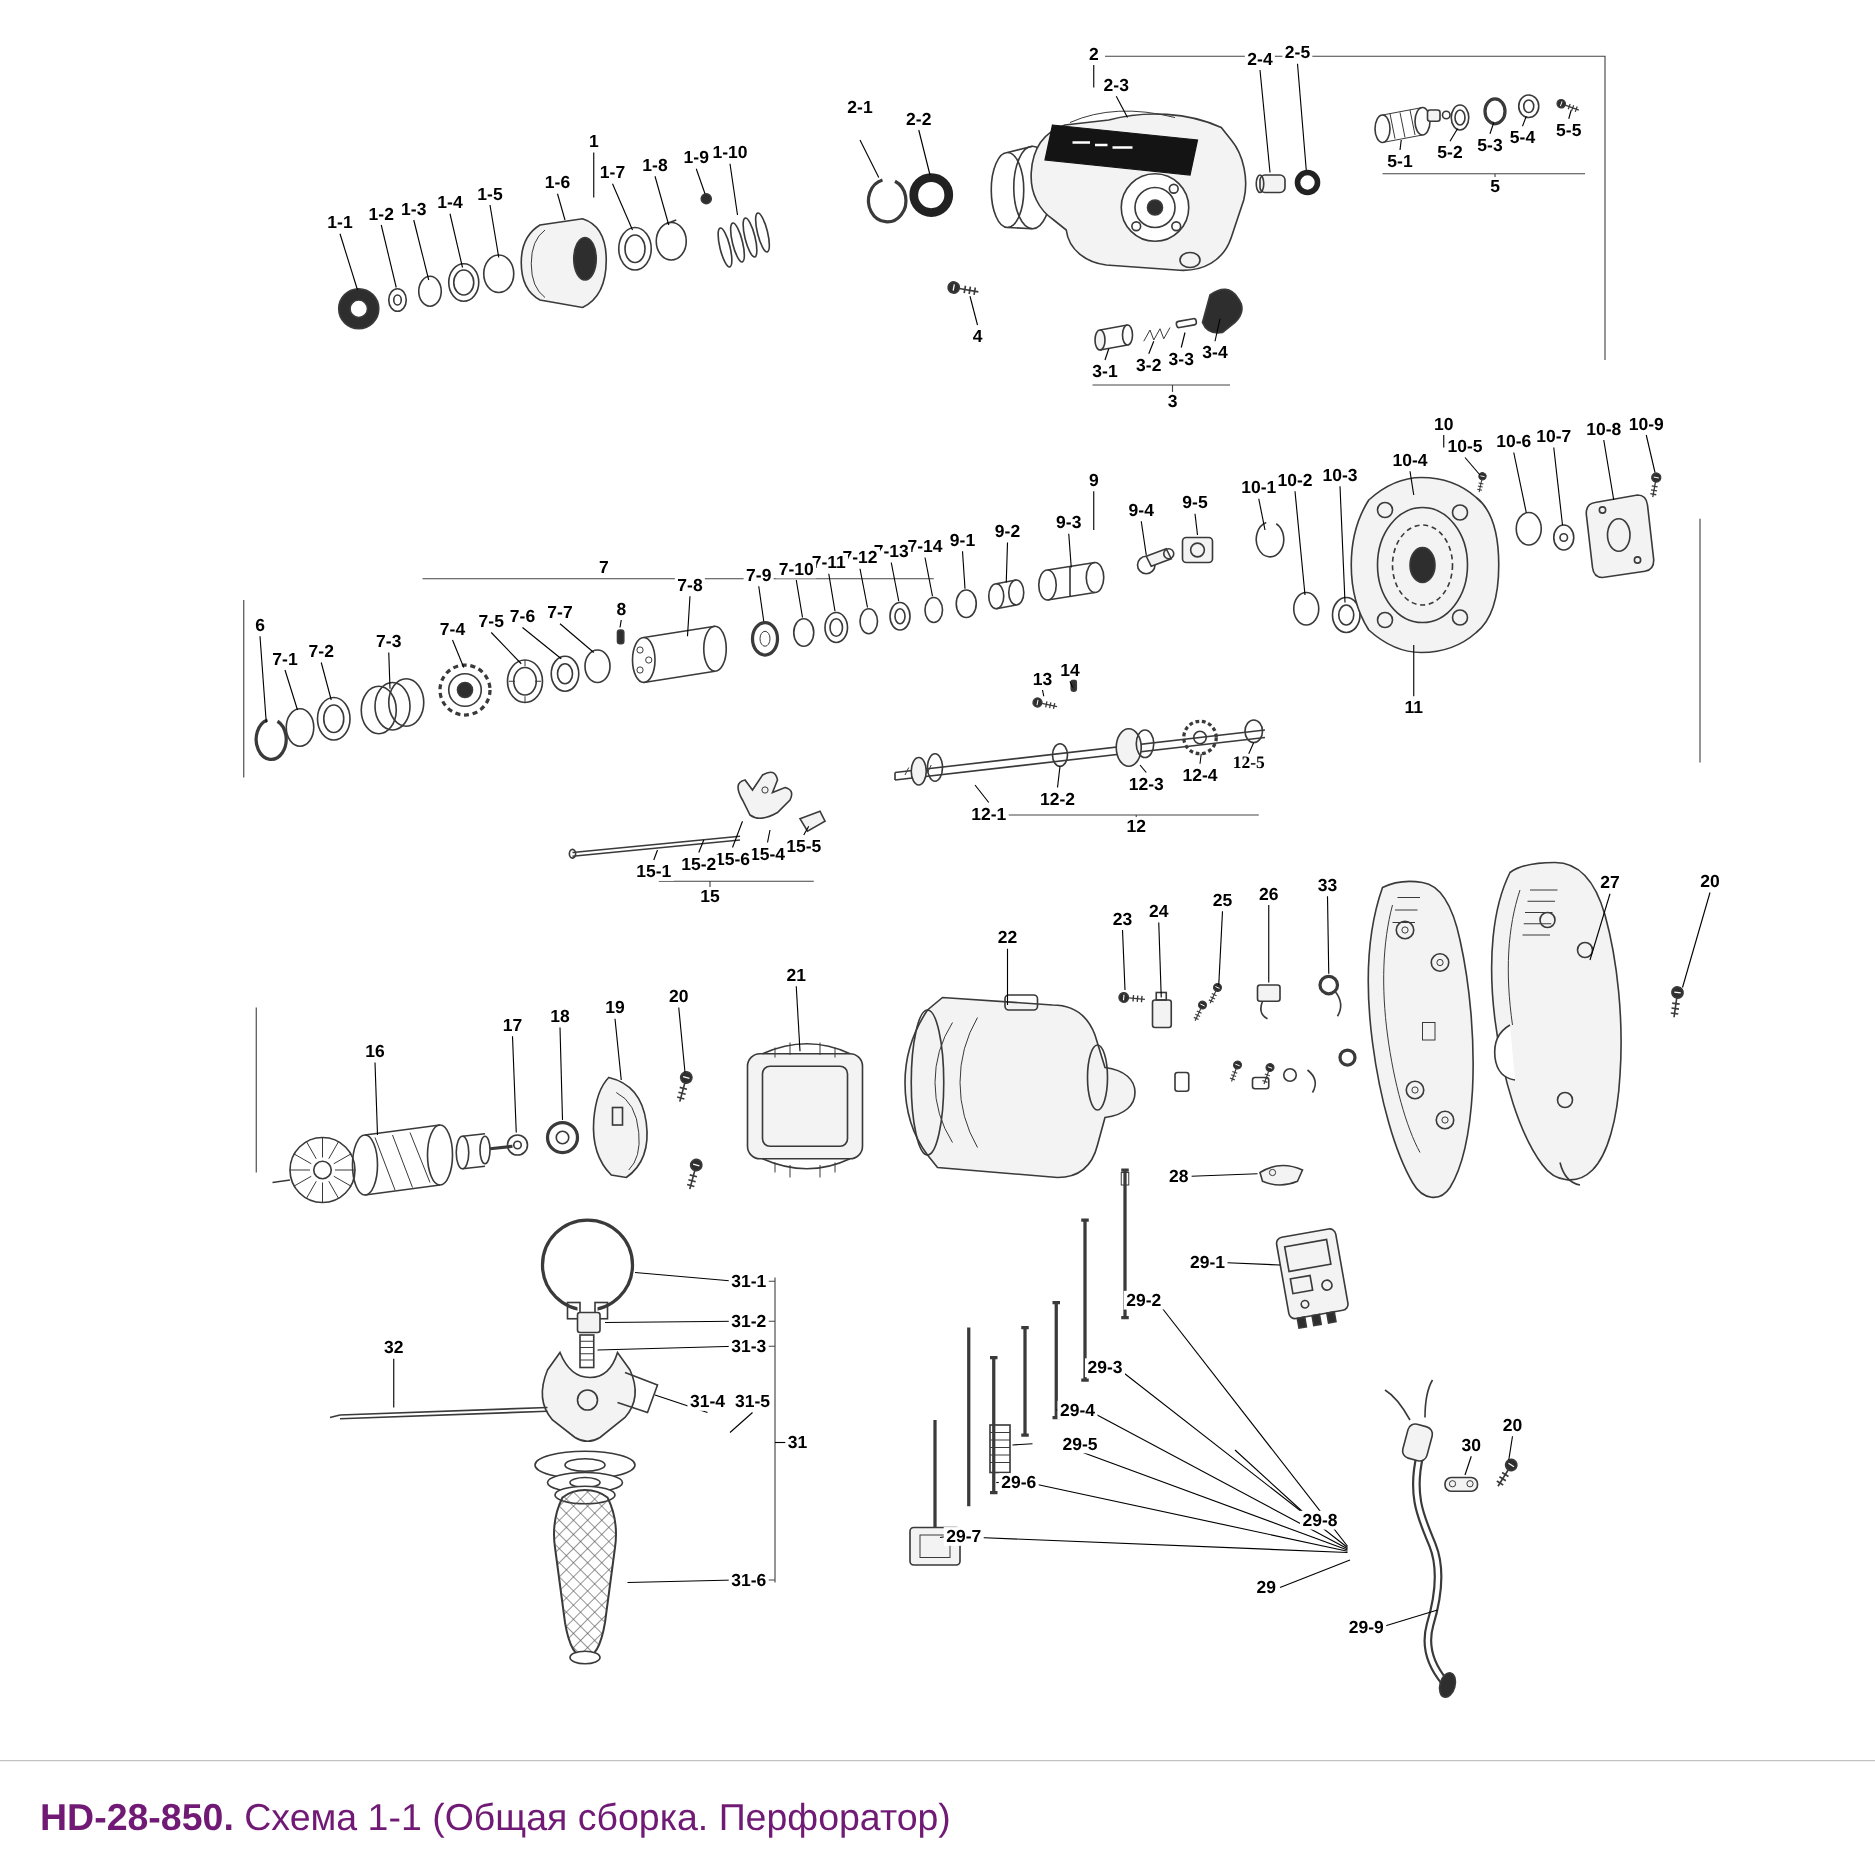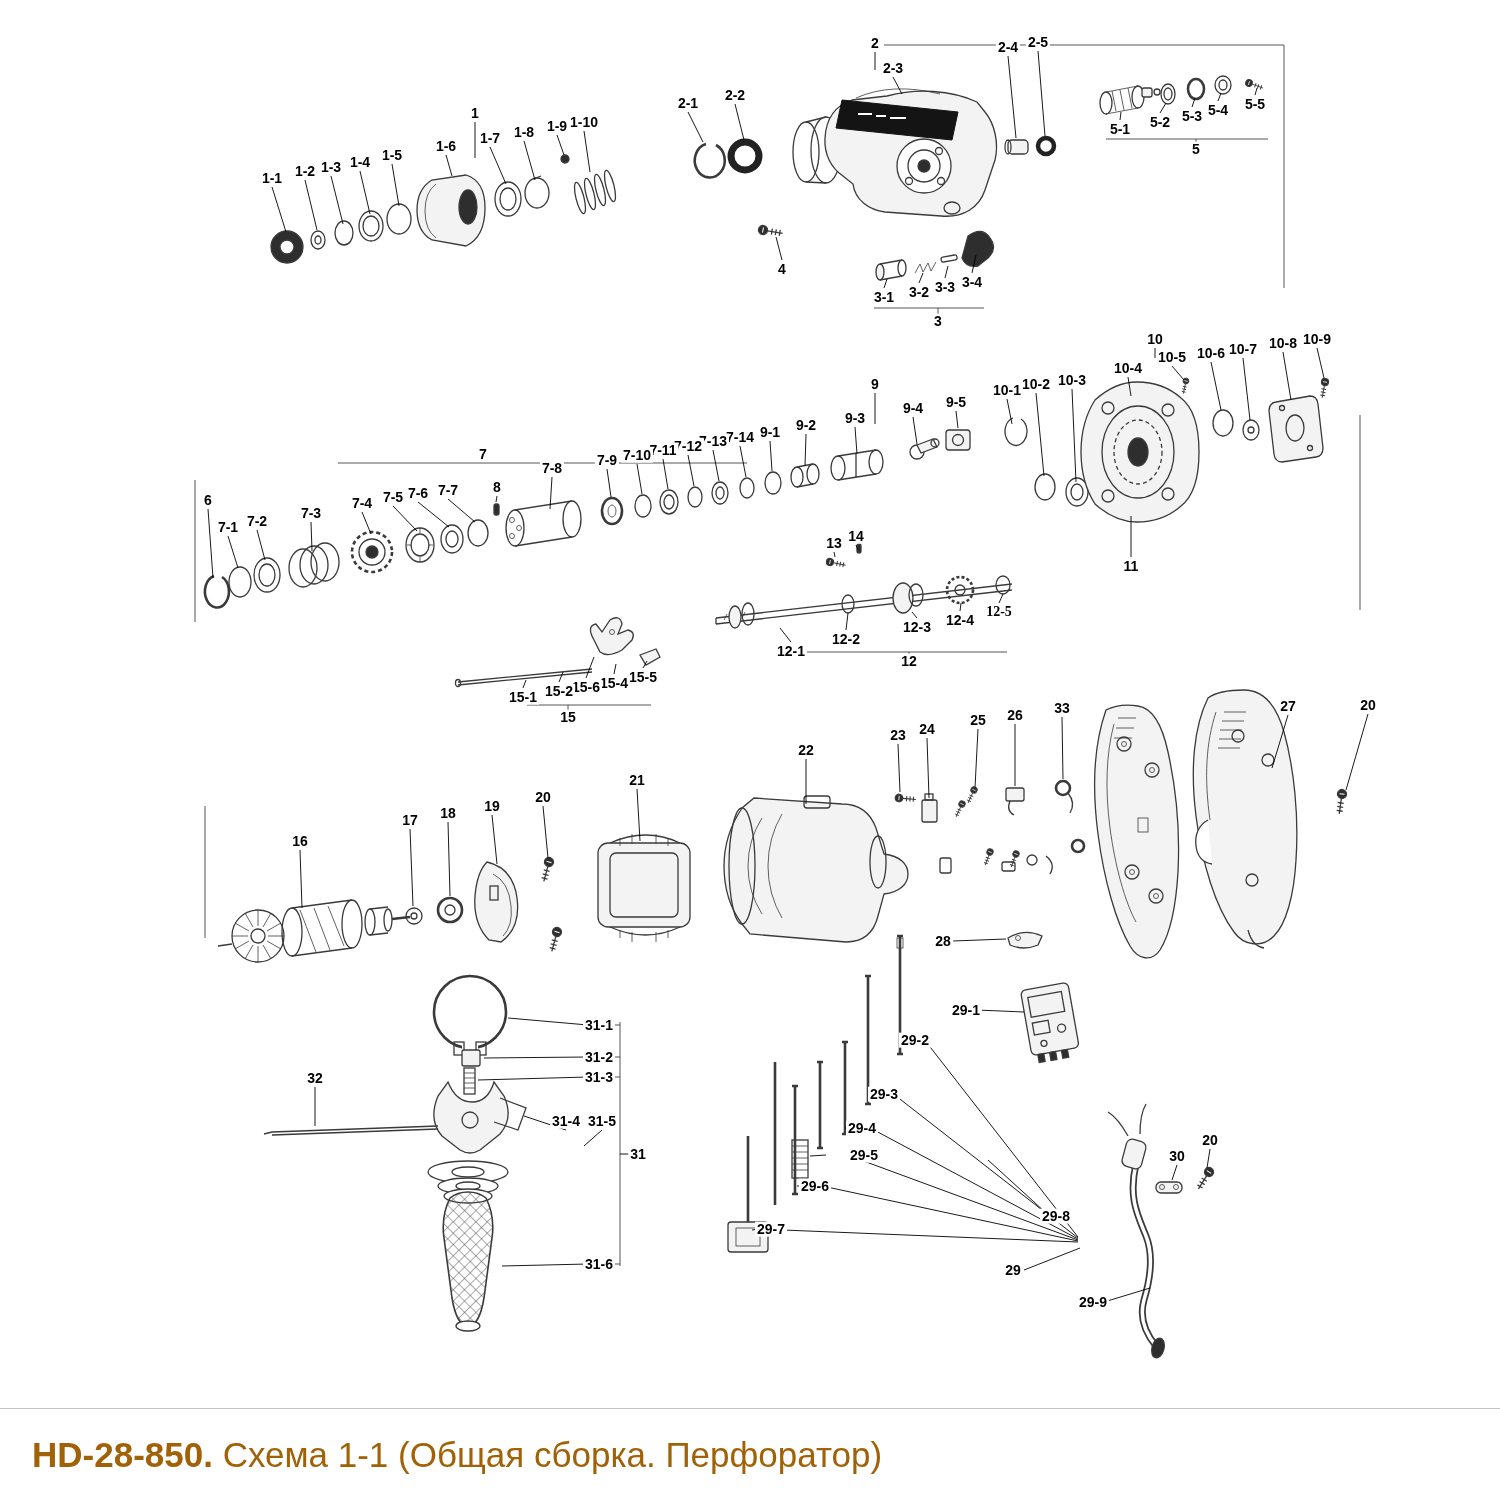--- a/index.html
+++ b/index.html
@@ -19,21 +19,21 @@
   .sd{stroke:#3a3a3a;stroke-width:1.3;fill:#2e2e2e;}
   .thin{stroke-width:0.8;}
   .th{stroke-width:2.6;}
   .frame{stroke:#444;stroke-width:0.9;fill:none;}
   
   .footer{position:absolute;left:0;bottom:0;width:1500px;height:92px;border-top:1px solid #c3c3c3;
           display:flex;align-items:center;gap:56px;box-sizing:border-box;padding-left:32px;background:#fff;}
   .logo{width:204px;height:52px;background:#4c4c4e;color:#fff;display:flex;align-items:center;
         justify-content:center;gap:10px;}
   .logo-text{font-size:34px;font-weight:700;letter-spacing:1px;}
-  .footer-title{font-size:35px;color:#a16207;}
+  .footer-title{font-size:30px;color:#701a75;}
   .footer-title .model{font-weight:700;}
 </style>
 </head>
 <body>
 
 <div class="page">
   <div class="diagram">
 
     <svg id="drawing" width="1500" height="1408" viewBox="0 0 1500 1408">
       <defs>
@@ -507,21 +507,21 @@
         <div class="part-label" style="left: 305px; top: 171px;">1-2</div>
         <div class="part-label" style="left: 331px; top: 167px;">1-3</div>
         <div class="part-label" style="left: 360px; top: 162px;">1-4</div>
         <div class="part-label" style="left: 392px; top: 155px;">1-5</div>
         <div class="part-label" style="left: 446px; top: 146px;">1-6</div>
         <div class="part-label" style="left: 490px; top: 138px;">1-7</div>
         <div class="part-label" style="left: 524px; top: 132px;">1-8</div>
         <div class="part-label" style="left: 557px; top: 126px;">1-9</div>
         <div class="part-label" style="left: 584px; top: 122px;">1-10</div>
         <div class="part-label" style="left: 875px; top: 43px;">2</div>
-        <div class="part-label" style="left: 688px; top: 103px;">2-1</div>
+        <div class="part-label" style="left: 688px; top: 86px;">2-1</div>
         <div class="part-label" style="left: 735px; top: 95px;">2-2</div>
         <div class="part-label" style="left: 893px; top: 68px;">2-3</div>
         <div class="part-label" style="left: 1008px; top: 47px;">2-4</div>
         <div class="part-label" style="left: 1038px; top: 42px;">2-5</div>
         <div class="part-label" style="left: 1120px; top: 129px;">5-1</div>
         <div class="part-label" style="left: 1160px; top: 122px;">5-2</div>
         <div class="part-label" style="left: 1192px; top: 116px;">5-3</div>
         <div class="part-label" style="left: 1218px; top: 110px;">5-4</div>
         <div class="part-label" style="left: 1255px; top: 104px;">5-5</div>
         <div class="part-label" style="left: 1196px; top: 149px;">5</div>

